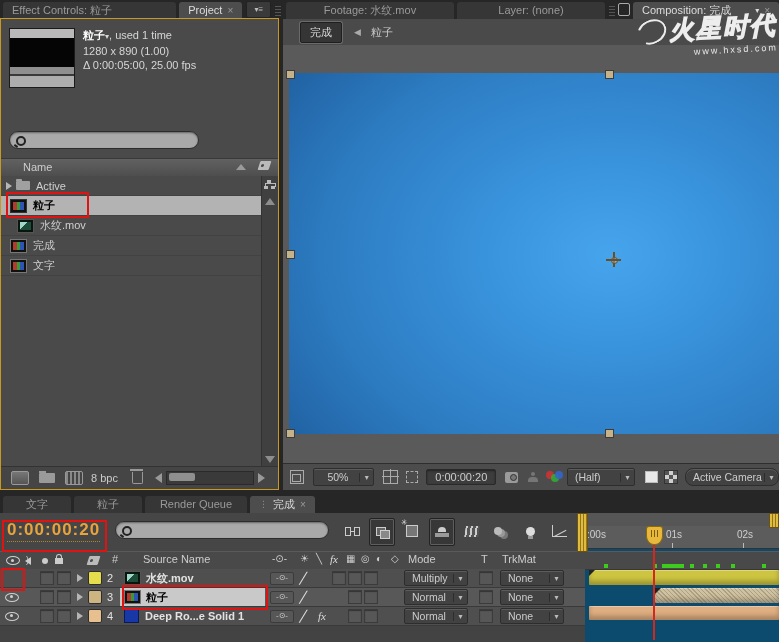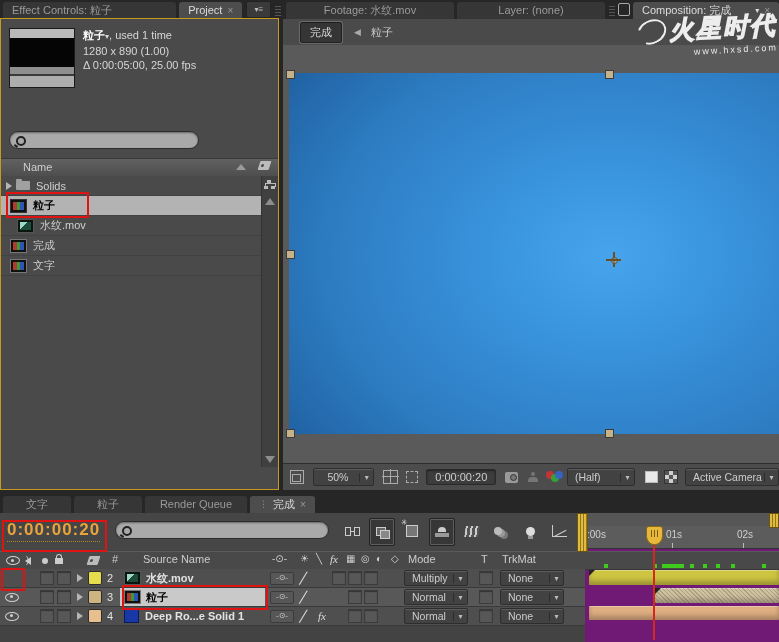--- a/index.html
+++ b/index.html
@@ -176,21 +176,21 @@
   .srcico-film{width:15px;height:12px;background:#08160e;border:1px solid #555;position:relative;margin-right:5px;}
   .srcico-film::after{content:"";position:absolute;left:2px;top:2px;right:2px;bottom:2px;background:linear-gradient(135deg,#9fd8c8 0 40%,#1d4d3a 40%);}
   .srcico-comp{width:15px;height:12px;background:#111;border:1px solid #777;position:relative;margin-right:5px;}
   .srcico-comp::after{content:"";position:absolute;left:2px;top:2px;right:2px;bottom:2px;background:linear-gradient(90deg,#b23a2e 0 33%,#3a9a3a 33% 66%,#2e55b2 66%);}
   .srcico-solid{width:13px;height:12px;background:#1838a8;border:1px solid #0a1a55;margin-right:6px;}
   .parentpill{width:22px;height:11px;background:#575757;border:1px solid #3b3b3b;border-radius:2px;
               color:#ccc;font-size:8px;line-height:10px;text-align:center;}
   .qual{color:#ddd;font-size:11px;transform:scaleX(1.2);}
   .fxtag{font-style:italic;font-size:11px;color:#ddd;font-family:"Liberation Serif","DejaVu Serif",serif;}
   
-  .tl-right{position:absolute;left:585px;top:23px;width:194px;height:129px;background:#701a75;}
+  .tl-right{position:absolute;left:585px;top:23px;width:194px;height:129px;background:#0c4a6e;}
   .tnav{position:absolute;left:0;top:0;right:0;height:13px;background:#565656;border-bottom:1px solid #3c3c3c;}
   .navhandle{position:absolute;background:repeating-linear-gradient(90deg,#e0bc3e 0 2px,#93751d 2px 3px);border:1px solid #6b5413;z-index:8;}
   .ruler{position:absolute;left:0;top:13px;right:0;height:22px;background:#5c5c5c;border-bottom:1px solid #333;
          color:#cfcfcf;font-size:10px;}
   .ruler .rt{position:absolute;top:3px;}
   .ruler .tick{position:absolute;bottom:0;width:1px;height:5px;background:#bbb;}
   .tl-hdr-right{position:absolute;left:0;top:38px;right:0;height:17px;background:#494949;border-top:1px solid #5a5a5a;border-bottom:1px solid #373737;}
   .gt{position:absolute;bottom:1px;height:4px;background:#3ecb1e;}
   .lbar{position:absolute;height:15px;border-radius:1px;box-shadow:inset 0 -4px 5px rgba(0,0,0,.25), inset 0 1px 0 rgba(255,255,255,.35);}
   .lbar .notch{position:absolute;left:0;top:0;width:0;height:0;border-top:6px solid #222;border-right:6px solid transparent;}
@@ -227,21 +227,21 @@
     </div>
     <div class="namehdr">
       <span class="lbl">Name</span>
       <span class="chev"></span>
       <span class="tagicon"></span>
     </div>
     <div class="plist">
       <div class="prow">
         <span class="twirl"></span>
         <span class="foldico"></span>
-        <span>Solids</span>
+        <span>Active</span>
       </div>
       <div class="prow sel">
         <span class="compico" style="margin-left:9px;border-color:#333;"></span>
         <span>粒子</span>
       </div>
       <div class="prow">
         <span class="filmico"></span>
         <span>水纹.mov</span>
       </div>
       <div class="prow">
@@ -254,20 +254,34 @@
       </div>
     </div>
     <div class="pstrip">
       <span class="flowico">
           <i></i>
           <i></i>
           <i></i>
         </span>
       <span class="uparr"></span>
       <span class="dnarr"></span>
+    </div>
+    <div class="pfooter">
+      <span class="fico"></span>
+      <span class="fico folder"></span>
+      <span class="fico film"></span>
+      <span style="margin-left:8px;">8 bpc</span>
+      <span class="trash"></span>
+      <span class="hscroll">
+        <span class="harr l"></span>
+        <span class="htrack">
+            <span class="hthumb"></span>
+          </span>
+        <span class="harr r"></span>
+      </span>
     </div>
   </div>
 </div>
 
 <div id="viewer">
   <div class="tabbar">
     <div class="tab" style="width:150px;justify-content:center;">
       <span>Footage: 水纹.mov</span>
     </div>
     <div class="tab" style="width:130px;justify-content:center;">
@@ -320,21 +334,21 @@
         <i></i>
         <i></i>
         <i></i>
       </span>
     <span class="ddown" style="width:80px;margin-left:8px;">
       <span class="val">(Half)</span>
       <span class="arr">▾</span>
     </span>
     <span class="vico ic-white"></span>
     <span class="vico ic-checker"></span>
-    <span class="ddown" style="width:92px;margin-left:7px;">
+    <span class="ddown" style="width:92px;margin-left:7px;border-radius:8px;">
       <span class="val">Active Camera</span>
       <span class="arr">▾</span>
     </span>
   </div>
 </div>
 
 <div id="timeline">
   <div class="tabbar">
     <div class="tab" style="width:50px;justify-content:center;">
       <span>文字</span>

